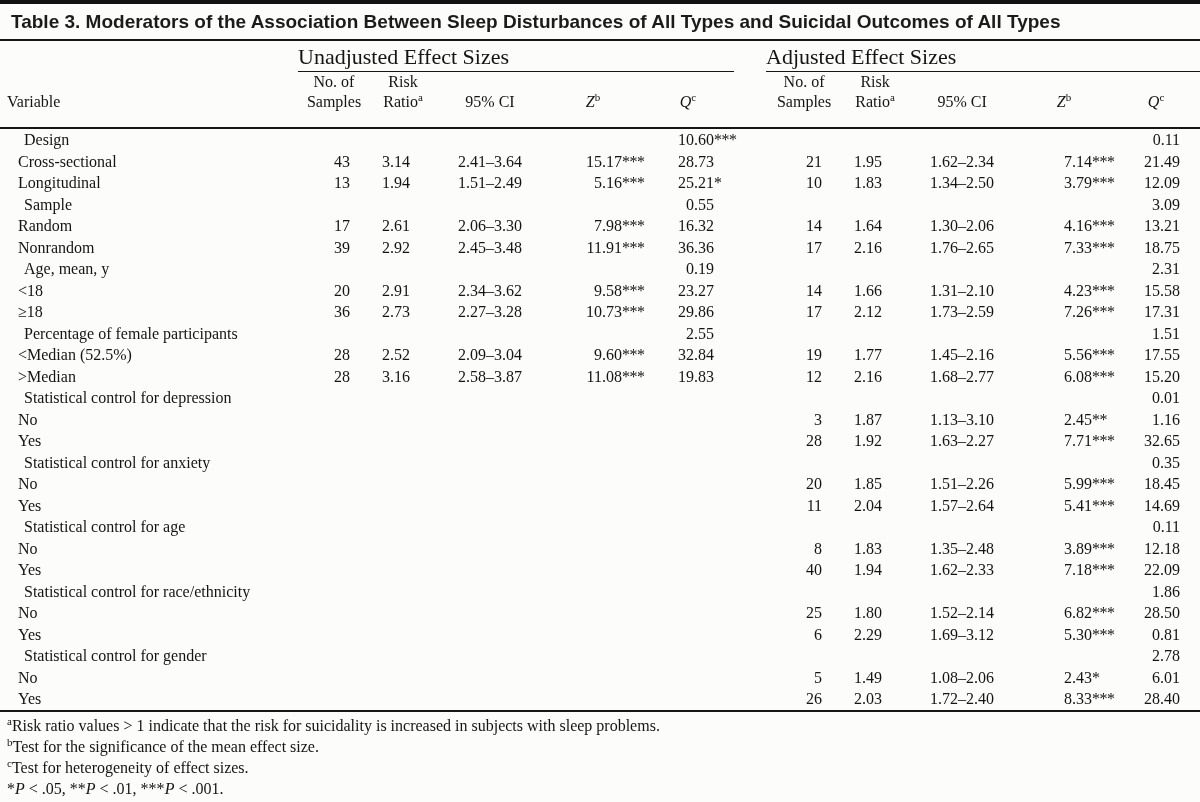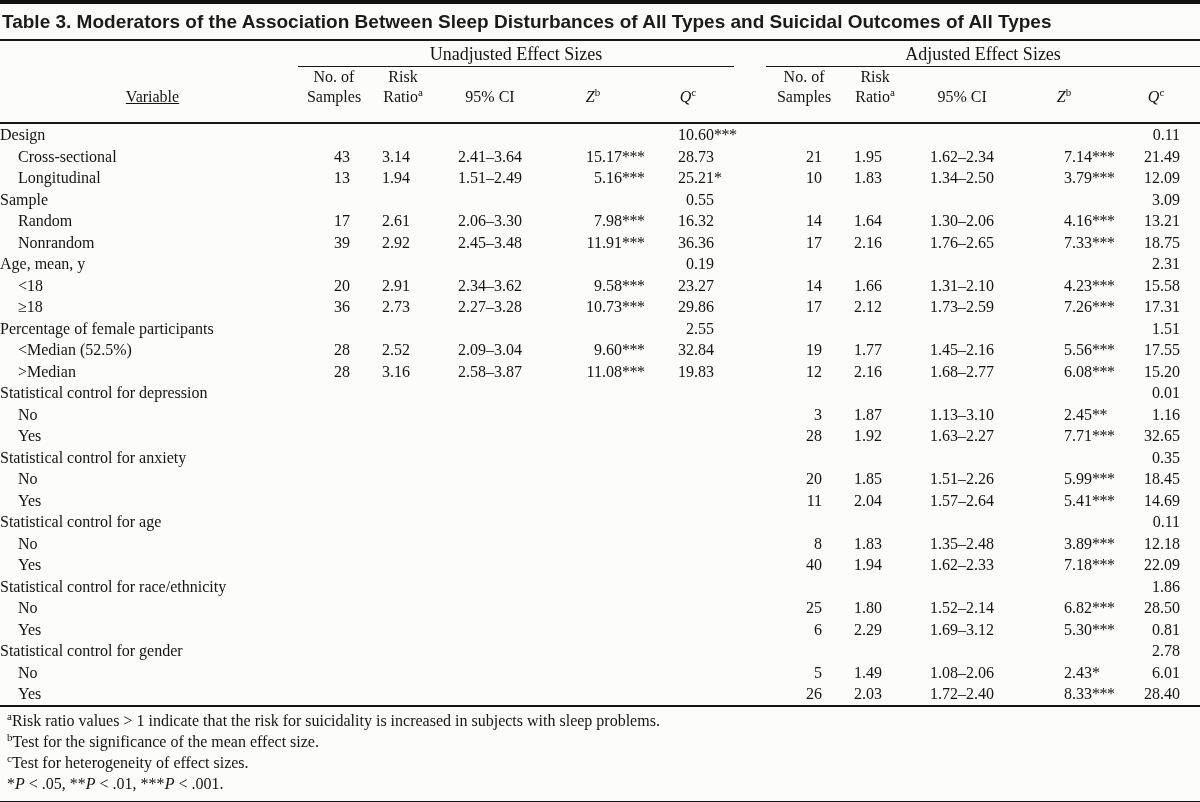--- a/index.html
+++ b/index.html
@@ -3,36 +3,36 @@
 <meta charset="utf-8">
 <style>
   html,body{margin:0;padding:0;}
   .page{
     width:1200px;height:802px;background:#fcfcfa;color:#141414;
     font-family:"Liberation Serif",serif;box-sizing:border-box;overflow:hidden;position:relative;
   }
   .rule-top{height:4px;background:#111;}
   .title{
     font-family:"Liberation Sans",sans-serif;font-weight:bold;font-size:19px;line-height:24px;
-    color:#1b1b1b;padding:6px 4px 5px 2px;border-bottom:2px solid #161616;
+    color:#1b1b1b;padding:6px 4px 5px 11px;border-bottom:2px solid #161616;
   }
   table{border-collapse:collapse;table-layout:fixed;width:1200px;font-size:16px;border-bottom:2px solid #161616;}
   th,td{padding:0;font-weight:normal;vertical-align:bottom;}
   
   .spanner{
-    text-align:center;font-size:18px;padding:3px 0 1px 0;border-bottom:1.5px solid #161616;
+    text-align:left;font-size:22px;padding:3px 0 1px 0;border-bottom:1.5px solid #161616;
   }
   
   .hrow th{border-bottom:2.5px solid #161616;padding-bottom:15px;line-height:20px;}
   .hc{text-align:center;}
-  .var-h{text-align:center;padding-left:7px;text-decoration:underline;}
+  .var-h{text-align:left;padding-left:7px;}
   sup{font-size:11px;line-height:0;}
   
   tbody td{height:21.5px;line-height:21.5px;}
-  td.var{text-align:left;padding-left:0;white-space:nowrap;}
+  td.var{text-align:left;padding-left:24px;white-space:nowrap;}
   td.var.ind{padding-left:18px;}
   td.samp{text-align:right;padding-right:20px;}
   td.ratio{text-align:center;padding-right:14px;}
   td.ci{text-align:center;}
   .zq{display:flex;justify-content:flex-end;align-items:baseline;}
   .zq .st{width:20px;text-align:left;letter-spacing:-0.5px;}
   
   .footnotes{padding:3px 6px 0 7px;font-size:16px;line-height:21px;}
   .footnotes sup{font-size:11px;}
   .rule-bottom{height:3px;background:#111;margin-top:7px;}

